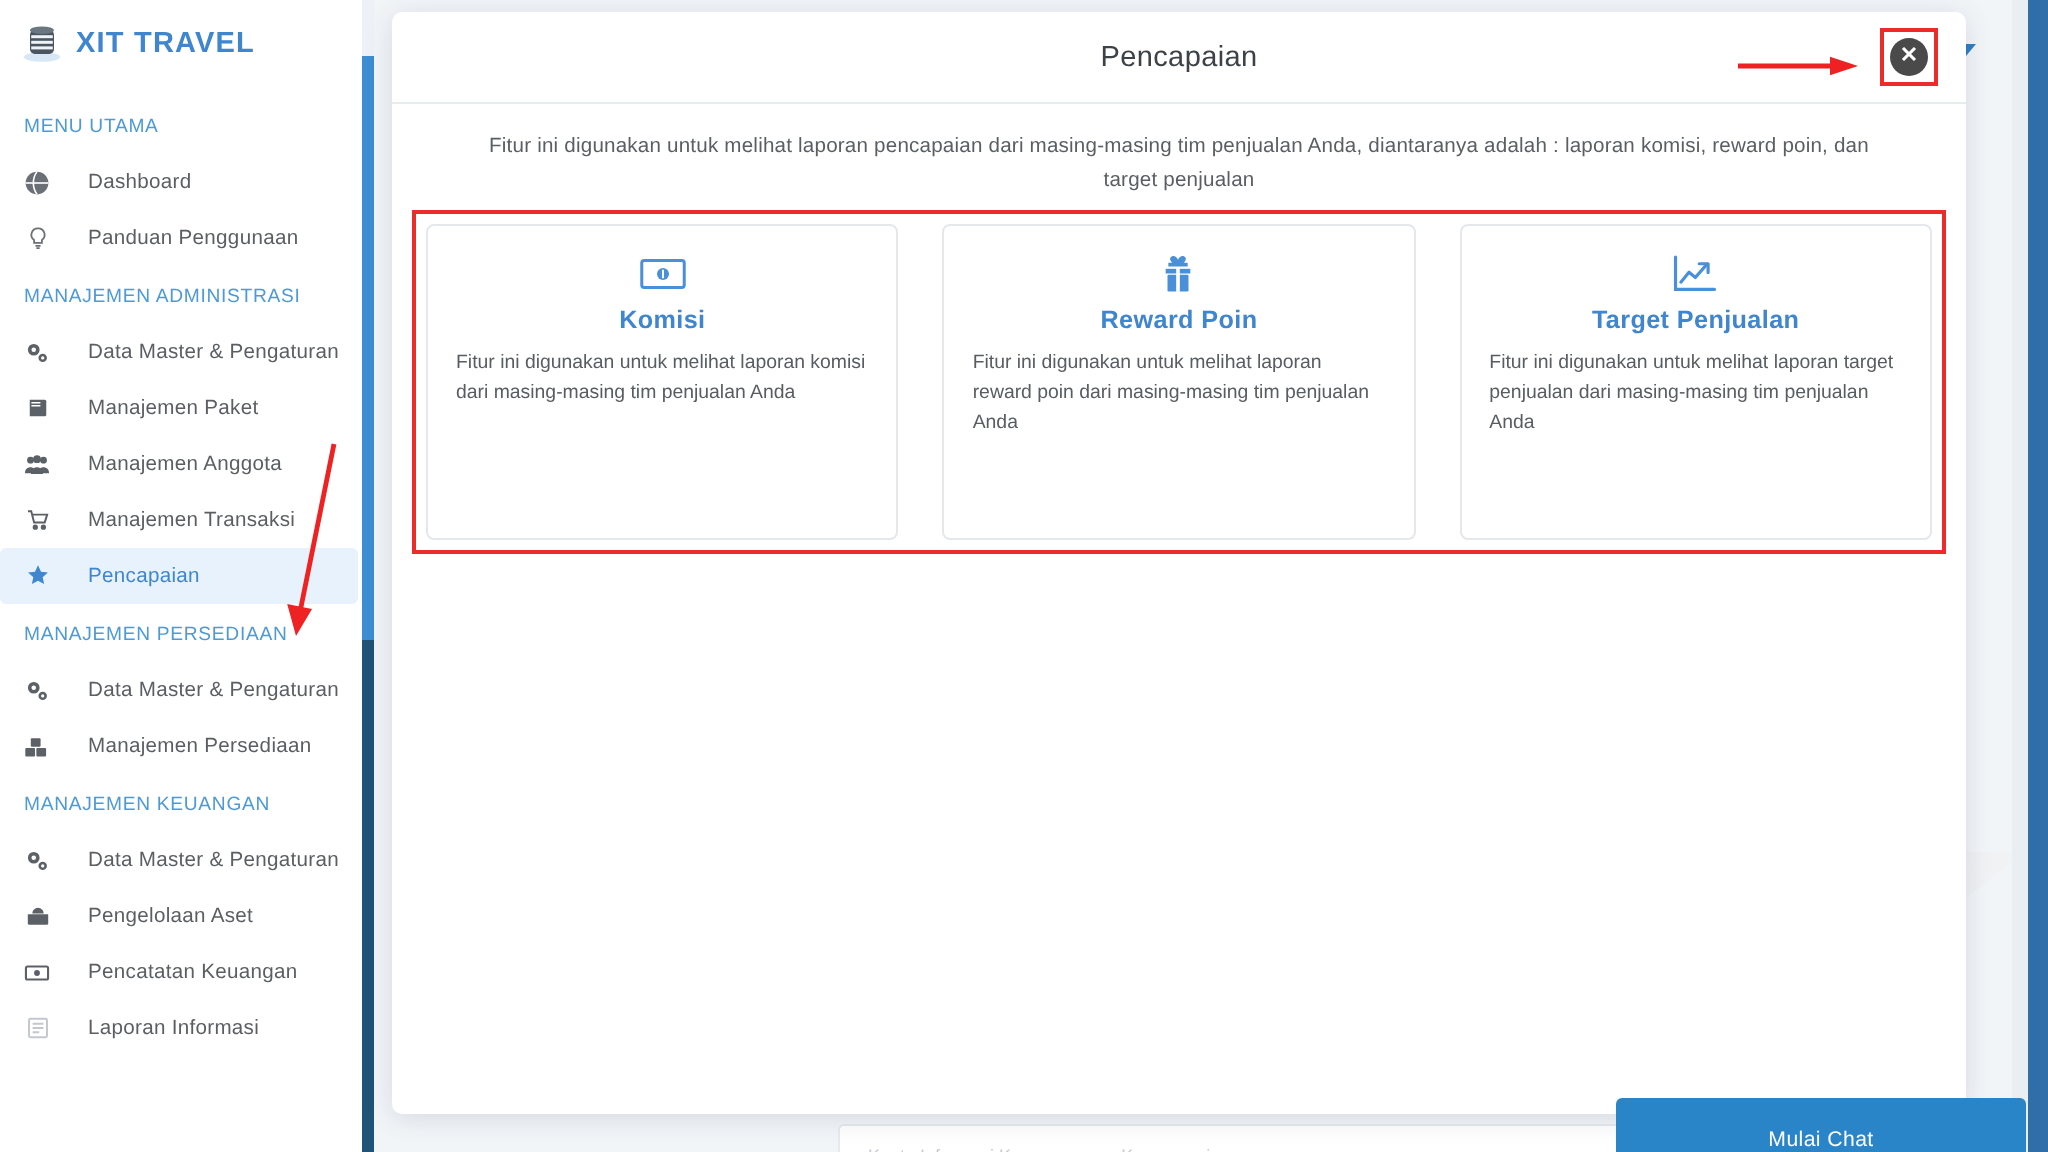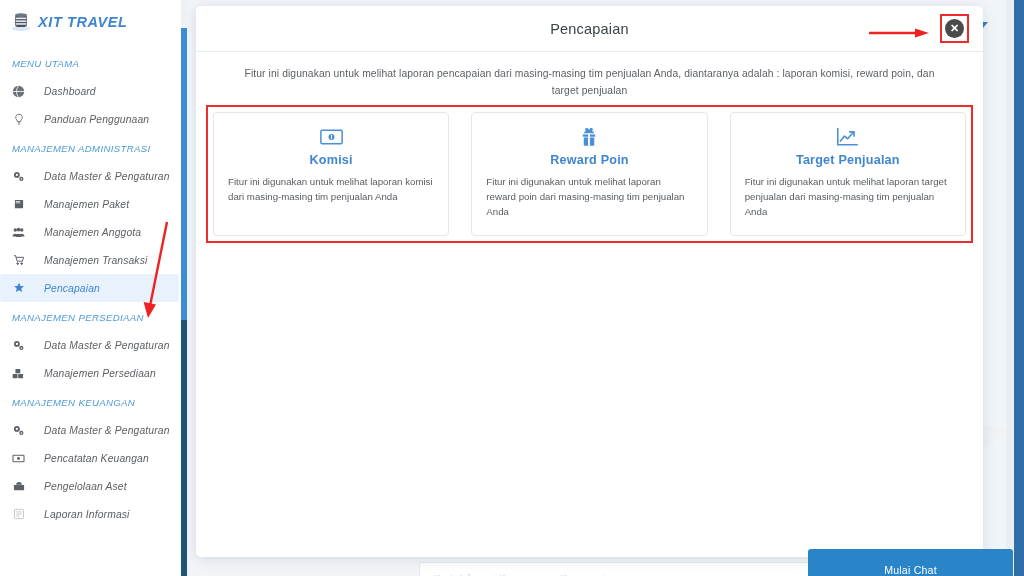--- a/index.html
+++ b/index.html
@@ -7,21 +7,21 @@
     width: 1024px; height: 576px;
     overflow: hidden;
     font-family: "Liberation Sans", sans-serif;
     background: #ffffff;
   }
   #root { position: relative; width: 1024px; height: 576px; background:#fff; }
 
   
   .sidebar {
     position: absolute; left:0; top:0; width:185px; height:576px;
-    background:#ffffff; overflow:hidden;font-style:italic;
+    background:#ffffff; overflow:hidden;
   }
   .brand { display:flex; align-items:center; gap:7px; padding:10px 0 0 11px; height:34px; }
   .brand-logo { width:20px; height:20px; position:relative; flex:0 0 auto; }
   .brand-name {
     color:#3f86cf; font-size:14.5px; letter-spacing:0.6px; font-weight:600;
   }
   .nav { padding-top:14px; }
   .nav-section {
     color:#4e9ad6; font-size:9.6px; letter-spacing:0.35px;
     padding:10px 0 8px 12px; text-transform:uppercase; font-weight:500;
@@ -93,21 +93,21 @@
   }
   .close-arrow { position:absolute; right:52px; top:22px; width:62px; height:10px; }
 
   .modal-desc {
     margin:13px 38px 0 38px;
     text-align:center; font-size:10.3px; line-height:17px;
     color:#5a5f64; letter-spacing:.1px;
   }
 
   .cards-outline {
-    position:absolute; left:10px; right:10px; top:99px; height:138px;
+    position:absolute; left:10px; right:10px; top:99px; height:172px;
     border:2px solid #ee2b2b;
   }
   .cards {
     position:absolute; left:5px; right:5px; top:5px; bottom:5px;
     display:flex; gap:22px;
   }
   .card {
     flex:1; background:#ffffff; border:1px solid #e4e8ec; border-radius:4px;
     display:flex; flex-direction:column; align-items:center;
     padding:13px 14px 10px 14px; cursor:pointer;
@@ -281,36 +281,36 @@
               <circle cx="6" cy="6" r="1.4" fill="#fff"></circle>
             <circle cx="11.5" cy="11" r="2.6"></circle>
               <circle cx="11.5" cy="11" r="1" fill="#fff"></circle>
           </svg>
         </span>
         <span>Data Master &amp; Pengaturan</span>
       </div>
 
       <div class="nav-item">
         <span class="ic">
+          <svg viewBox="0 0 16 16" width="12" height="12" fill="#5c6168">
+            <path d="M1.2 6.8h13.6v6a1 1 0 01-1 1H2.2a1 1 0 01-1-1z"></path>
+            <path d="M4.2 6.3a3.8 3.8 0 017.6 0z"></path>
+          </svg>
+        </span>
+        <span>Pengelolaan Aset</span>
+      </div>
+
+      <div class="nav-item">
+        <span class="ic">
           <svg viewBox="0 0 16 16" width="13" height="13" fill="none" stroke="#5c6168" stroke-width="1.3">
             <rect x="1.2" y="4" width="13.6" height="8" rx="1"></rect>
             <circle cx="8" cy="8" r="1.8" fill="#5c6168" stroke="none"></circle>
           </svg>
         </span>
         <span>Pencatatan Keuangan</span>
-      </div>
-
-      <div class="nav-item">
-        <span class="ic">
-          <svg viewBox="0 0 16 16" width="12" height="12" fill="#5c6168">
-            <path d="M1.2 6.8h13.6v6a1 1 0 01-1 1H2.2a1 1 0 01-1-1z"></path>
-            <path d="M4.2 6.3a3.8 3.8 0 017.6 0z"></path>
-          </svg>
-        </span>
-        <span>Pengelolaan Aset</span>
       </div>
 
       <div class="nav-item">
         <span class="ic">
           <svg viewBox="0 0 16 16" width="12" height="12" fill="none" stroke="#c3c8cd" stroke-width="1.3">
             <rect x="2" y="1.8" width="12" height="12.4" rx="1"></rect>
             <path d="M4.4 5.2h7.2M4.4 8h7.2M4.4 10.8h4.4"></path>
           </svg>
         </span>
         <span>Laporan Informasi</span>

